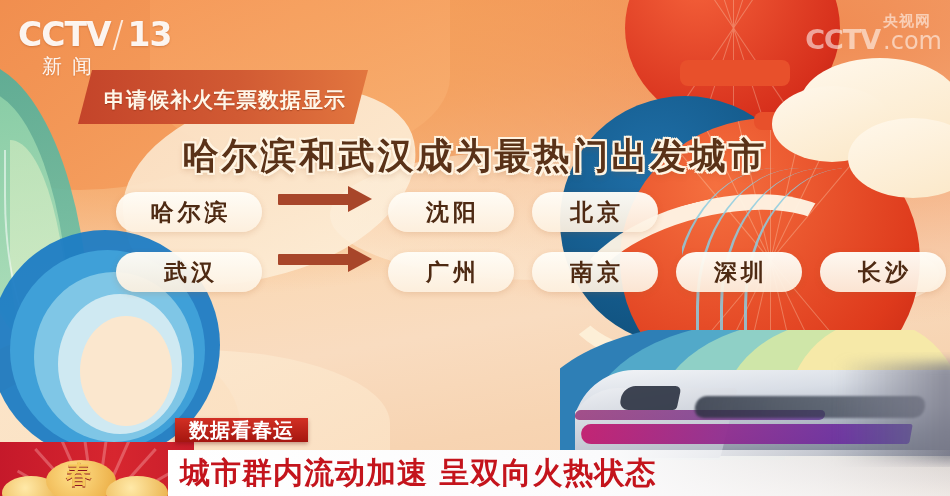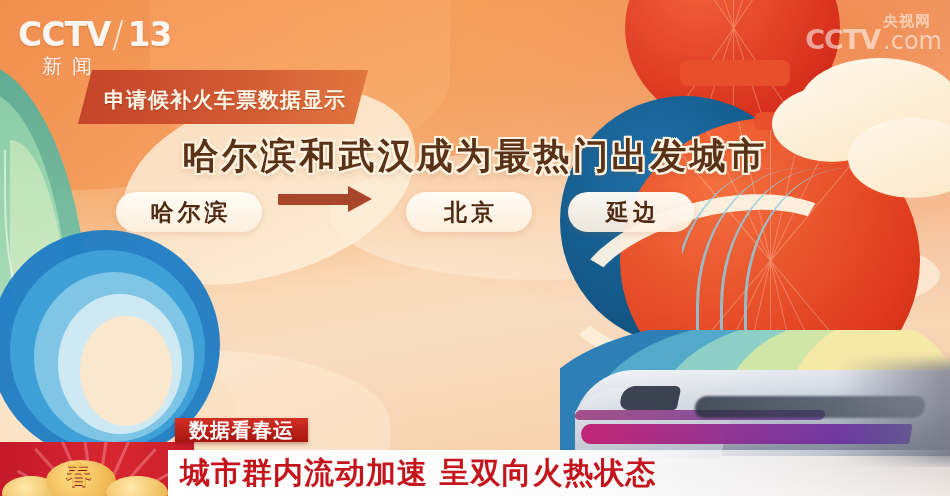--- a/index.html
+++ b/index.html
@@ -292,27 +292,41 @@
   <div class="headline">哈尔滨和武汉成为最热门出发城市</div>
 
   <div class="rows">
 
     <div class="row">
       <div class="chip origin">哈尔滨</div>
       <div class="arrow">
         <div class="shaft"></div>
           <div class="head"></div>
       </div>
+      <div class="chip">沈阳</div>
       <div class="gap"></div>
       <div class="chip">北京</div>
       <div class="gap"></div>
       <div class="gap"></div>
-      <div class="chip">延边</div>
-    </div>
-
+    </div>
+
+    <div class="row">
+      <div class="chip origin">武汉</div>
+      <div class="arrow">
+        <div class="shaft"></div>
+          <div class="head"></div>
+      </div>
+      <div class="chip">广州</div>
+      <div class="gap"></div>
+      <div class="chip">南京</div>
+      <div class="gap"></div>
+      <div class="chip">深圳</div>
+      <div class="gap"></div>
+      <div class="chip">长沙</div>
+    </div>
 
   </div>
 
 
   <div class="tag">
     <span>数据看春运</span>
   </div>
   <div class="bottombar">
     <span>城市群内流动加速 呈双向火热状态</span>
   </div>

